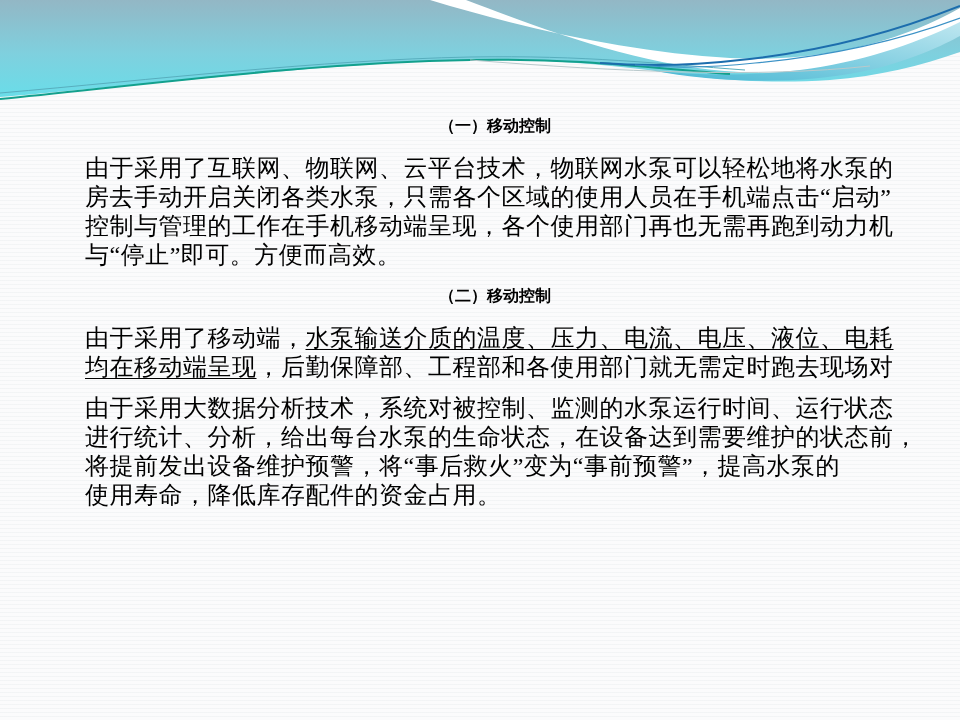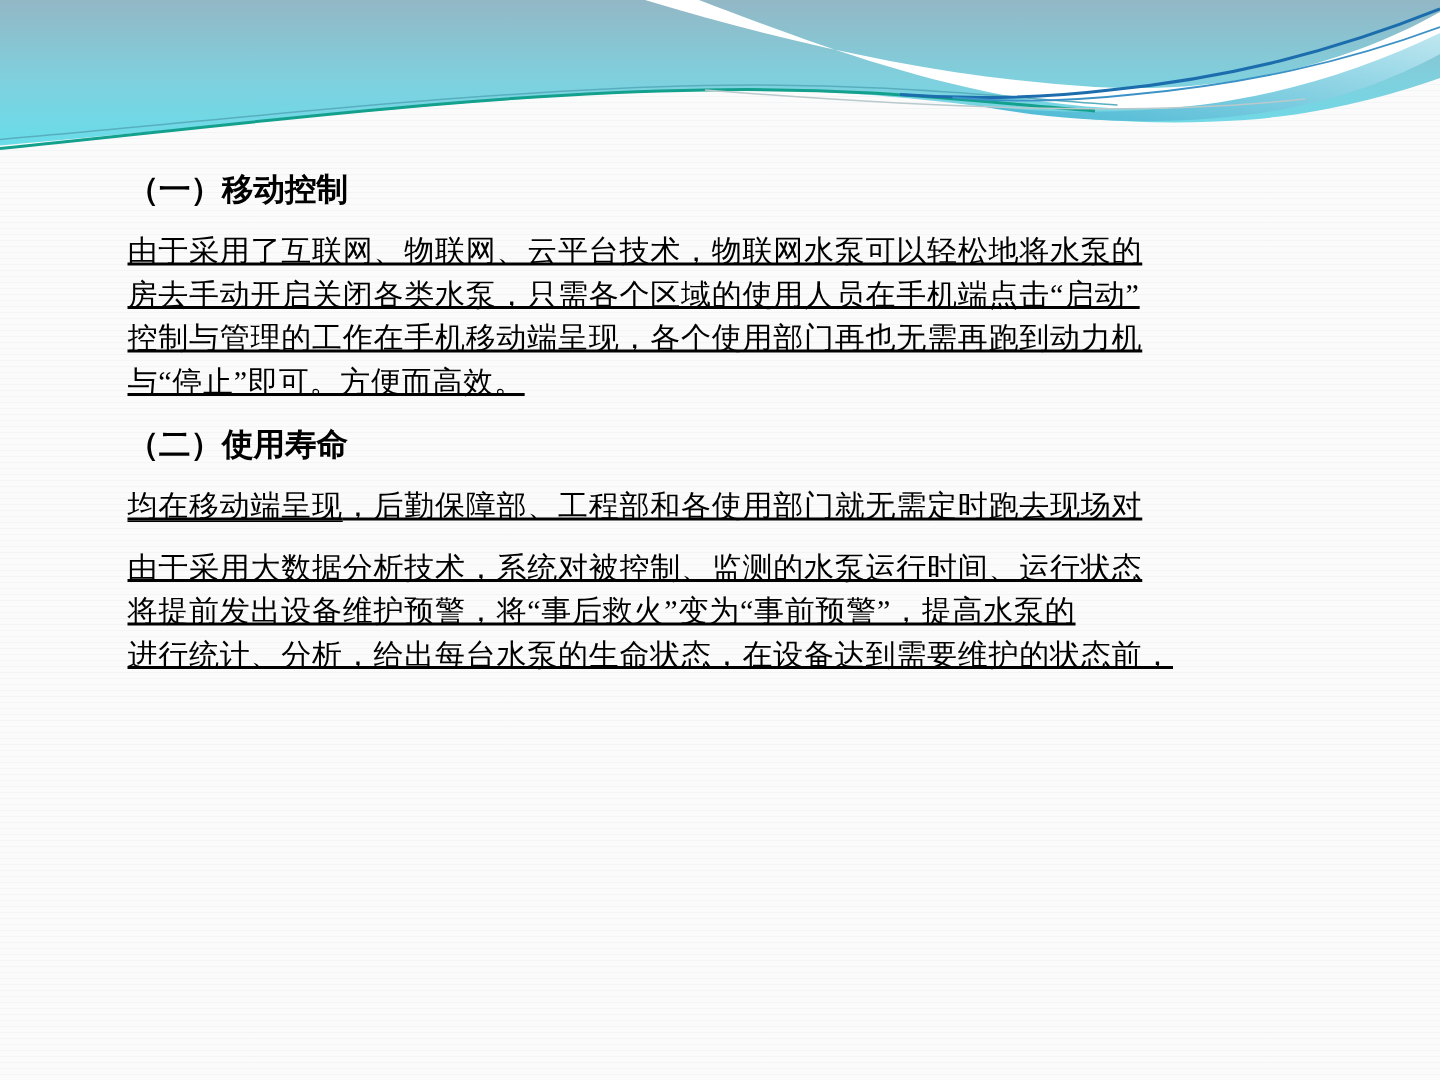--- a/index.html
+++ b/index.html
@@ -31,34 +31,34 @@
   }
   .content {
     position: absolute;
     left: 85px;
     top: 112px;
     right: 55px;
     color: #000000;
   }
   section { margin: 0; padding: 0; }
   .h {
-    font-size: 21px;
+    font-size: 16px;
     font-weight: bold;
     line-height: 28px;
     margin: 12px 0 14px 0;
+    text-align: center;
   }
   section:first-child .h { margin-top: 0; }
   .para { margin: 0 0 12px 0; }
   .line {
     display: block;
-    font-size: 20px;
+    font-size: 24px;
     line-height: 29px;
     white-space: nowrap;
     letter-spacing: 0.5px;
-    text-decoration: underline;
   }
   .u {
     text-decoration: underline;
     text-underline-offset: 3px;
     text-decoration-thickness: 1px;
   }
 </style>
 </head>
 <body>
 
@@ -97,28 +97,30 @@
       <h2 class="h">（一）移动控制</h2>
       <div class="para">
         <span class="line">由于采用了互联网、物联网、云平台技术，物联网水泵可以轻松地将水泵的</span>
         <span class="line">房去手动开启关闭各类水泵，只需各个区域的使用人员在手机端点击“启动”</span>
         <span class="line">控制与管理的工作在手机移动端呈现，各个使用部门再也无需再跑到动力机</span>
         <span class="line">与“停止”即可。方便而高效。</span>
       </div>
     </section>
 
     <section>
-      <h2 class="h">（二）使用寿命</h2>
+      <h2 class="h">（二）移动控制</h2>
       <div class="para">
+        <span class="line"><span>由于采用了移动端，</span><span class="u">水泵输送介质的温度、压力、电流、电压、液位、电耗</span></span>
         <span class="line"><span class="u">均在移动端呈现</span><span>，后勤保障部、工程部和各使用部门就无需定时跑去现场对</span></span>
       </div>
     </section>
 
     <section>
       <div class="para">
         <span class="line">由于采用大数据分析技术，系统对被控制、监测的水泵运行时间、运行状态</span>
+        <span class="line">进行统计、分析，给出每台水泵的生命状态，在设备达到需要维护的状态前，</span>
         <span class="line">将提前发出设备维护预警，将“事后救火”变为“事前预警”，提高水泵的</span>
-        <span class="line">进行统计、分析，给出每台水泵的生命状态，在设备达到需要维护的状态前，</span>
+        <span class="line">使用寿命，降低库存配件的资金占用。</span>
       </div>
     </section>
 
   </main>
 </div>
 
 </body></html>

